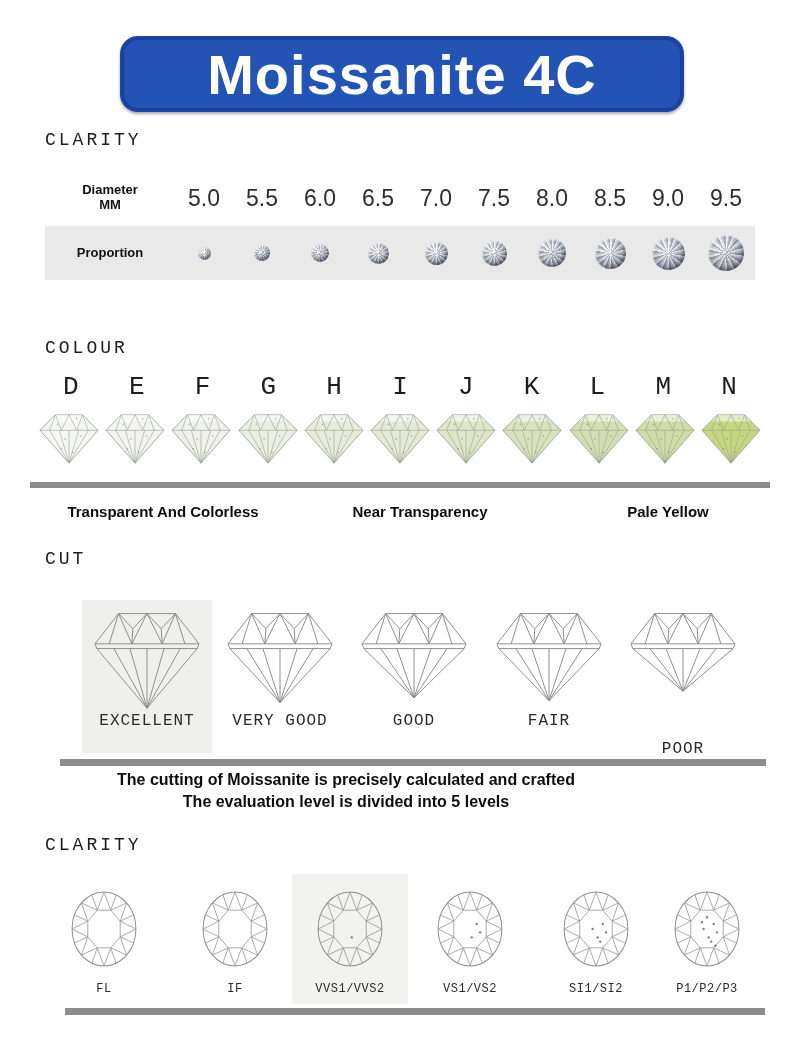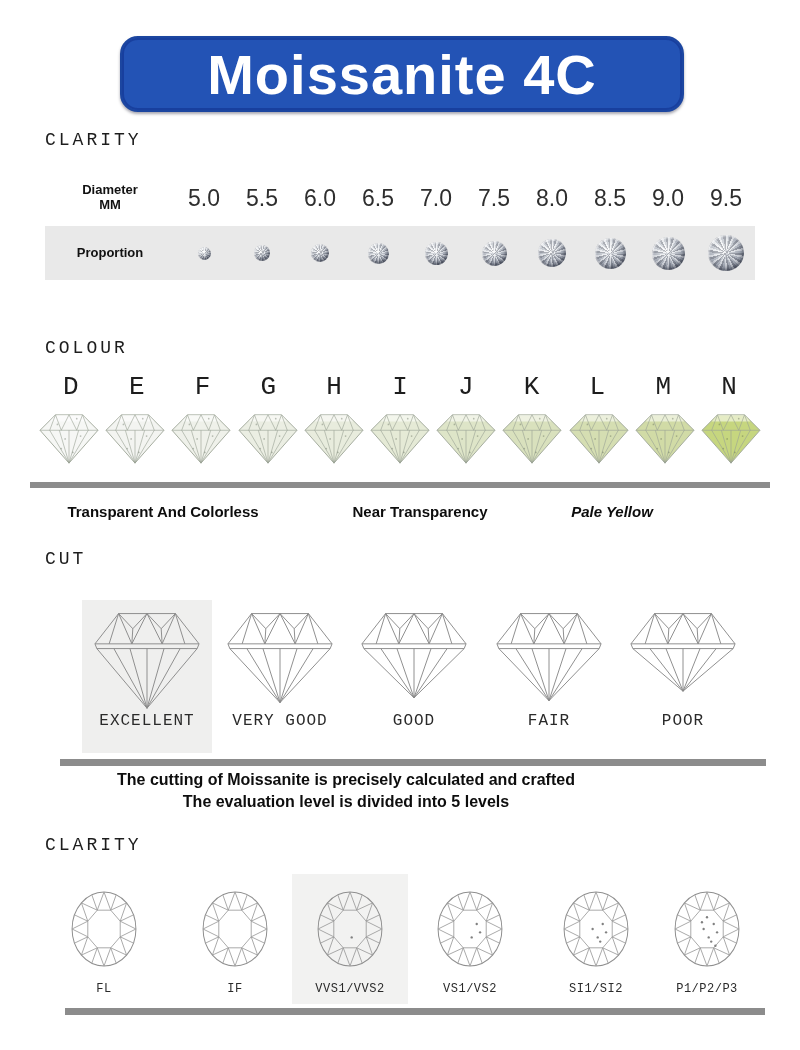--- a/index.html
+++ b/index.html
@@ -35,21 +35,21 @@
   
   #colour-letters{position:absolute;left:38px;top:372px;width:724px;display:flex;}
   .cletter{flex:1;text-align:center;font-family:"Liberation Mono",monospace;
            font-size:26px;color:#1d1d1d;font-weight:500;}
   #colour-diamonds{position:absolute;left:36px;top:410px;width:728px;display:flex;}
   .cdia{flex:1;display:flex;justify-content:center;align-items:flex-start;}
   .divider-bar{position:absolute;background:#8c8c8c;}
   #bar1{left:30px;top:482px;width:740px;height:6px;}
   .group-label{position:absolute;top:503px;transform:translateX(-50%);
                font-weight:bold;font-size:15px;color:#0d0d0d;white-space:nowrap;}
-  #grp0{left:163px;} #grp1{left:420px;} #grp2{left:612px;font-style:italic;}
+  #grp0{left:163px;} #grp1{left:420px;} #grp2{left:668px;}
 
   
   .cut-cell{position:absolute;top:600px;width:130px;height:153px;display:flex;
             flex-direction:column;align-items:center;padding-top:6px;box-sizing:border-box;}
   .cut-cell.hl{background:#efefee;}
   .cut-label{margin-top:0;font-family:"Liberation Mono",monospace;font-size:16px;
              letter-spacing:1px;color:#2a2a2a;white-space:nowrap;}
   #bar2{left:60px;top:759px;width:706px;height:7px;}
   #cut-note{position:absolute;left:0;top:769px;width:692px;text-align:center;
             font-weight:bold;font-size:16px;line-height:22px;color:#0d0d0d;}
@@ -342,21 +342,21 @@
         <div class="cut-label">GOOD</div>
       </div>
       <div class="cut-cell" style="left: 484px;">
         <span>
           <svg viewBox="0 0 120 112" width="120" height="106">
             <path d="M30,8 L90,8 L115,40 L5,40 Z M7,45 L113,45 M5,40 L7,45 M115,40 L113,45 M30,8 L20,40 M30,8 L44,40 M60,8 L44,40 M60,8 L76,40 M90,8 L76,40 M90,8 L100,40 M30,8 L45,24 L60,8 M60,8 L75,24 L90,8 M45,24 L44,40 M75,24 L76,40 M7,45 L60,100 L113,45 M60,100 L25,45 M60,100 L42,45 M60,100 L60,45 M60,100 L78,45 M60,100 L95,45" fill="none" stroke="#8a8a8a" stroke-width="1" stroke-linejoin="round"></path>
           </svg>
         </span>
         <div class="cut-label">FAIR</div>
       </div>
-      <div class="cut-cell" style="left: 618px;">
+      <div class="cut-cell" style="left: 618px; gap: 28px;">
         <span>
           <svg viewBox="0 0 120 112" width="120" height="106">
             <path d="M30,8 L90,8 L115,40 L5,40 Z M7,45 L113,45 M5,40 L7,45 M115,40 L113,45 M30,8 L20,40 M30,8 L44,40 M60,8 L44,40 M60,8 L76,40 M90,8 L76,40 M90,8 L100,40 M30,8 L45,24 L60,8 M60,8 L75,24 L90,8 M45,24 L44,40 M75,24 L76,40 M7,45 L60,90 L113,45 M60,90 L25,45 M60,90 L42,45 M60,90 L60,45 M60,90 L78,45 M60,90 L95,45" fill="none" stroke="#8a8a8a" stroke-width="1" stroke-linejoin="round"></path>
           </svg>
         </span>
         <div class="cut-label">POOR</div>
       </div>
     </div>
   <div id="bar2" class="divider-bar" style="background: rgb(140, 140, 140);"></div>
   <div id="cut-note">

